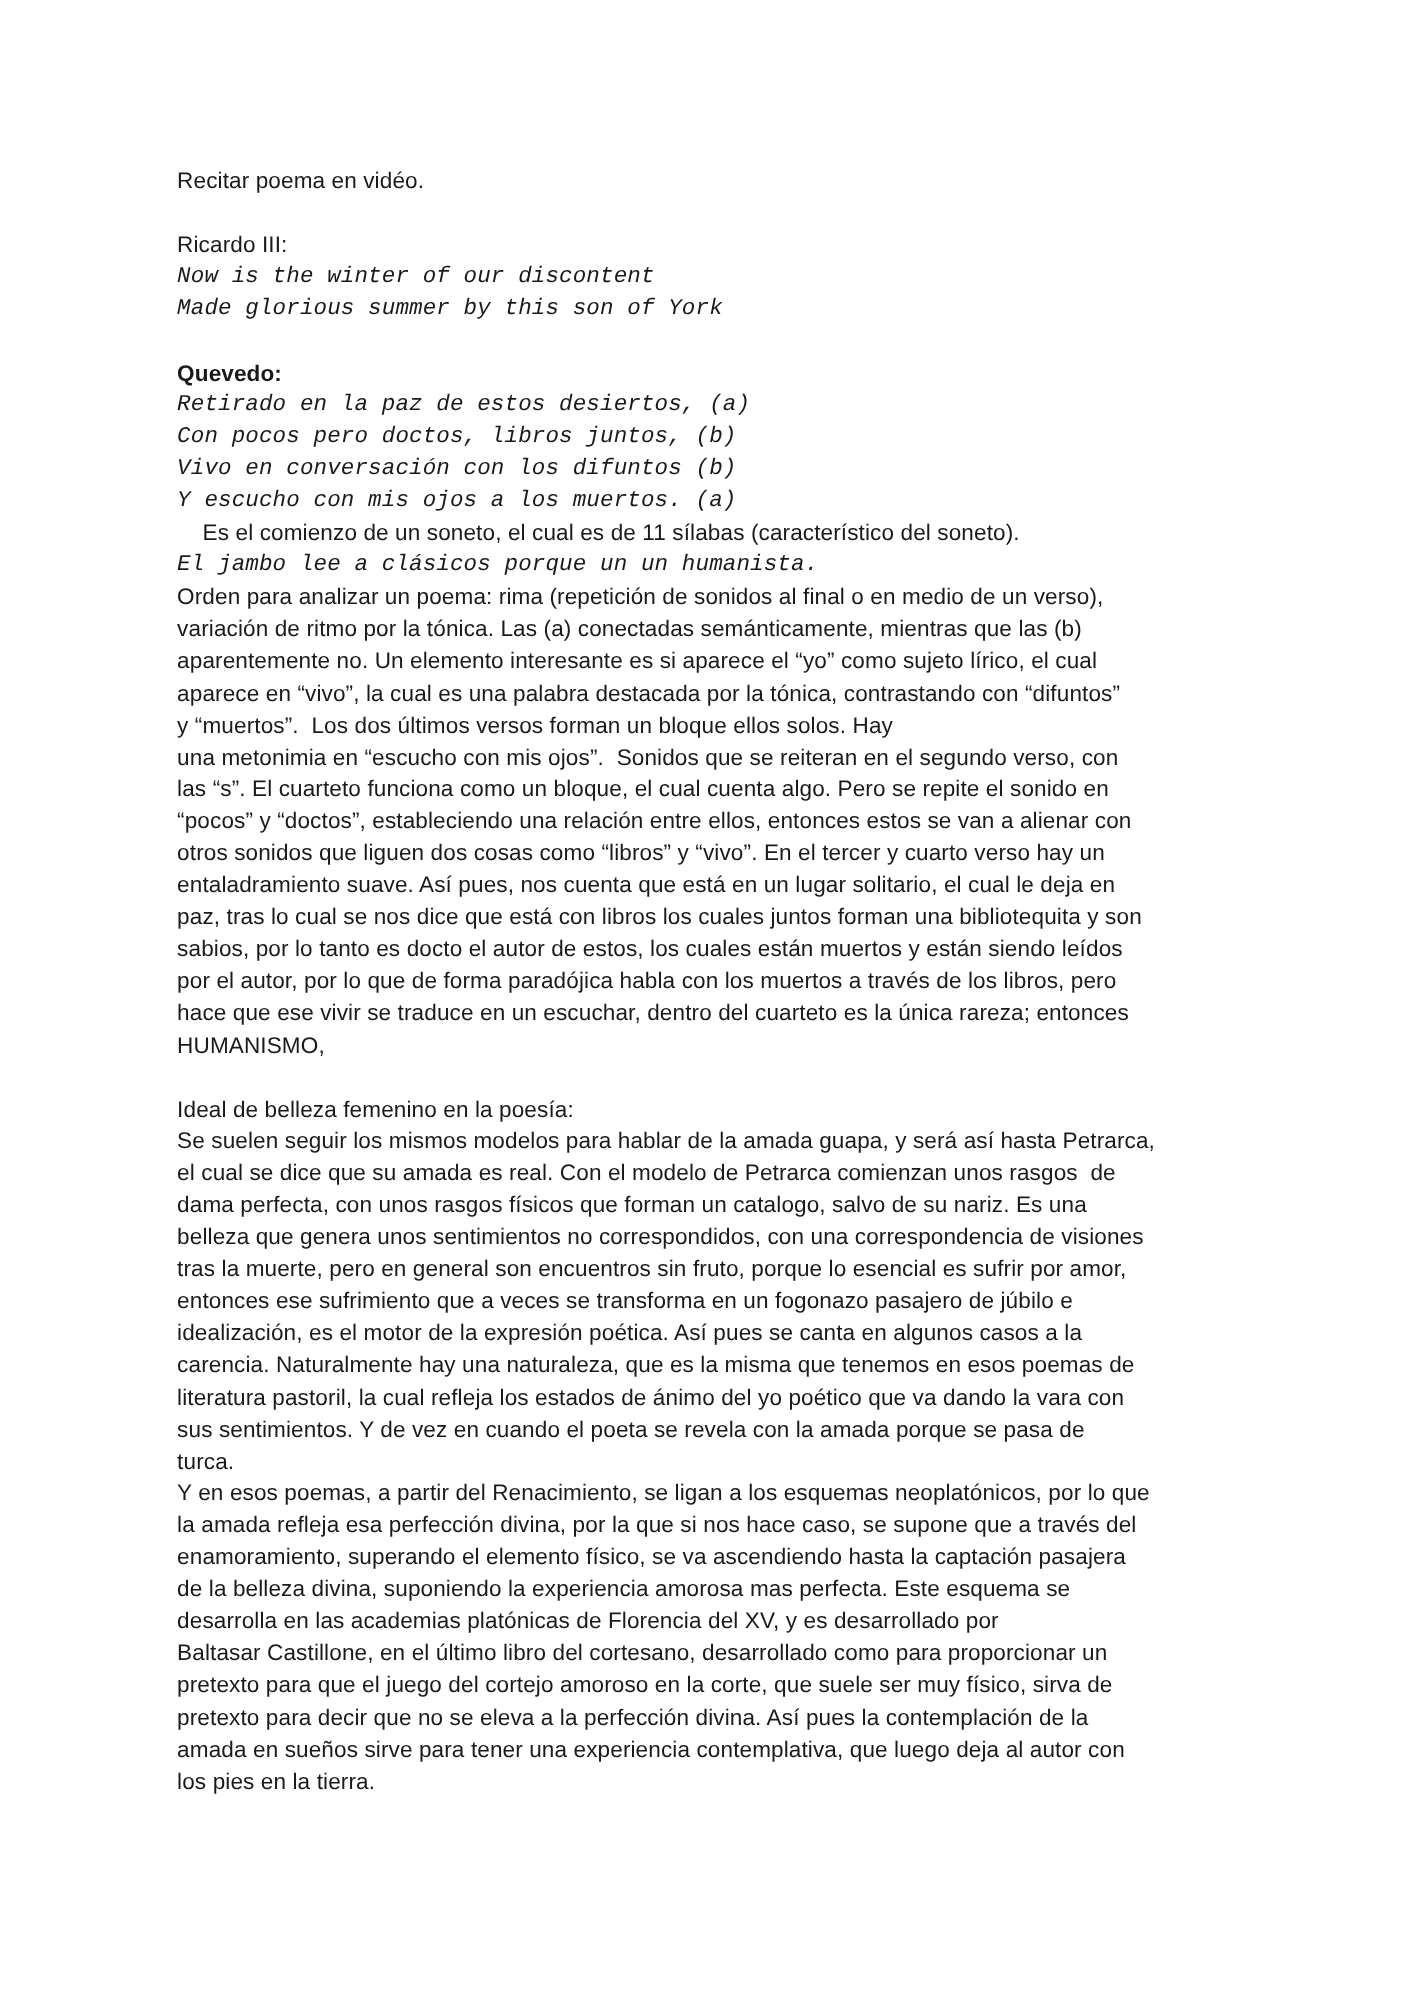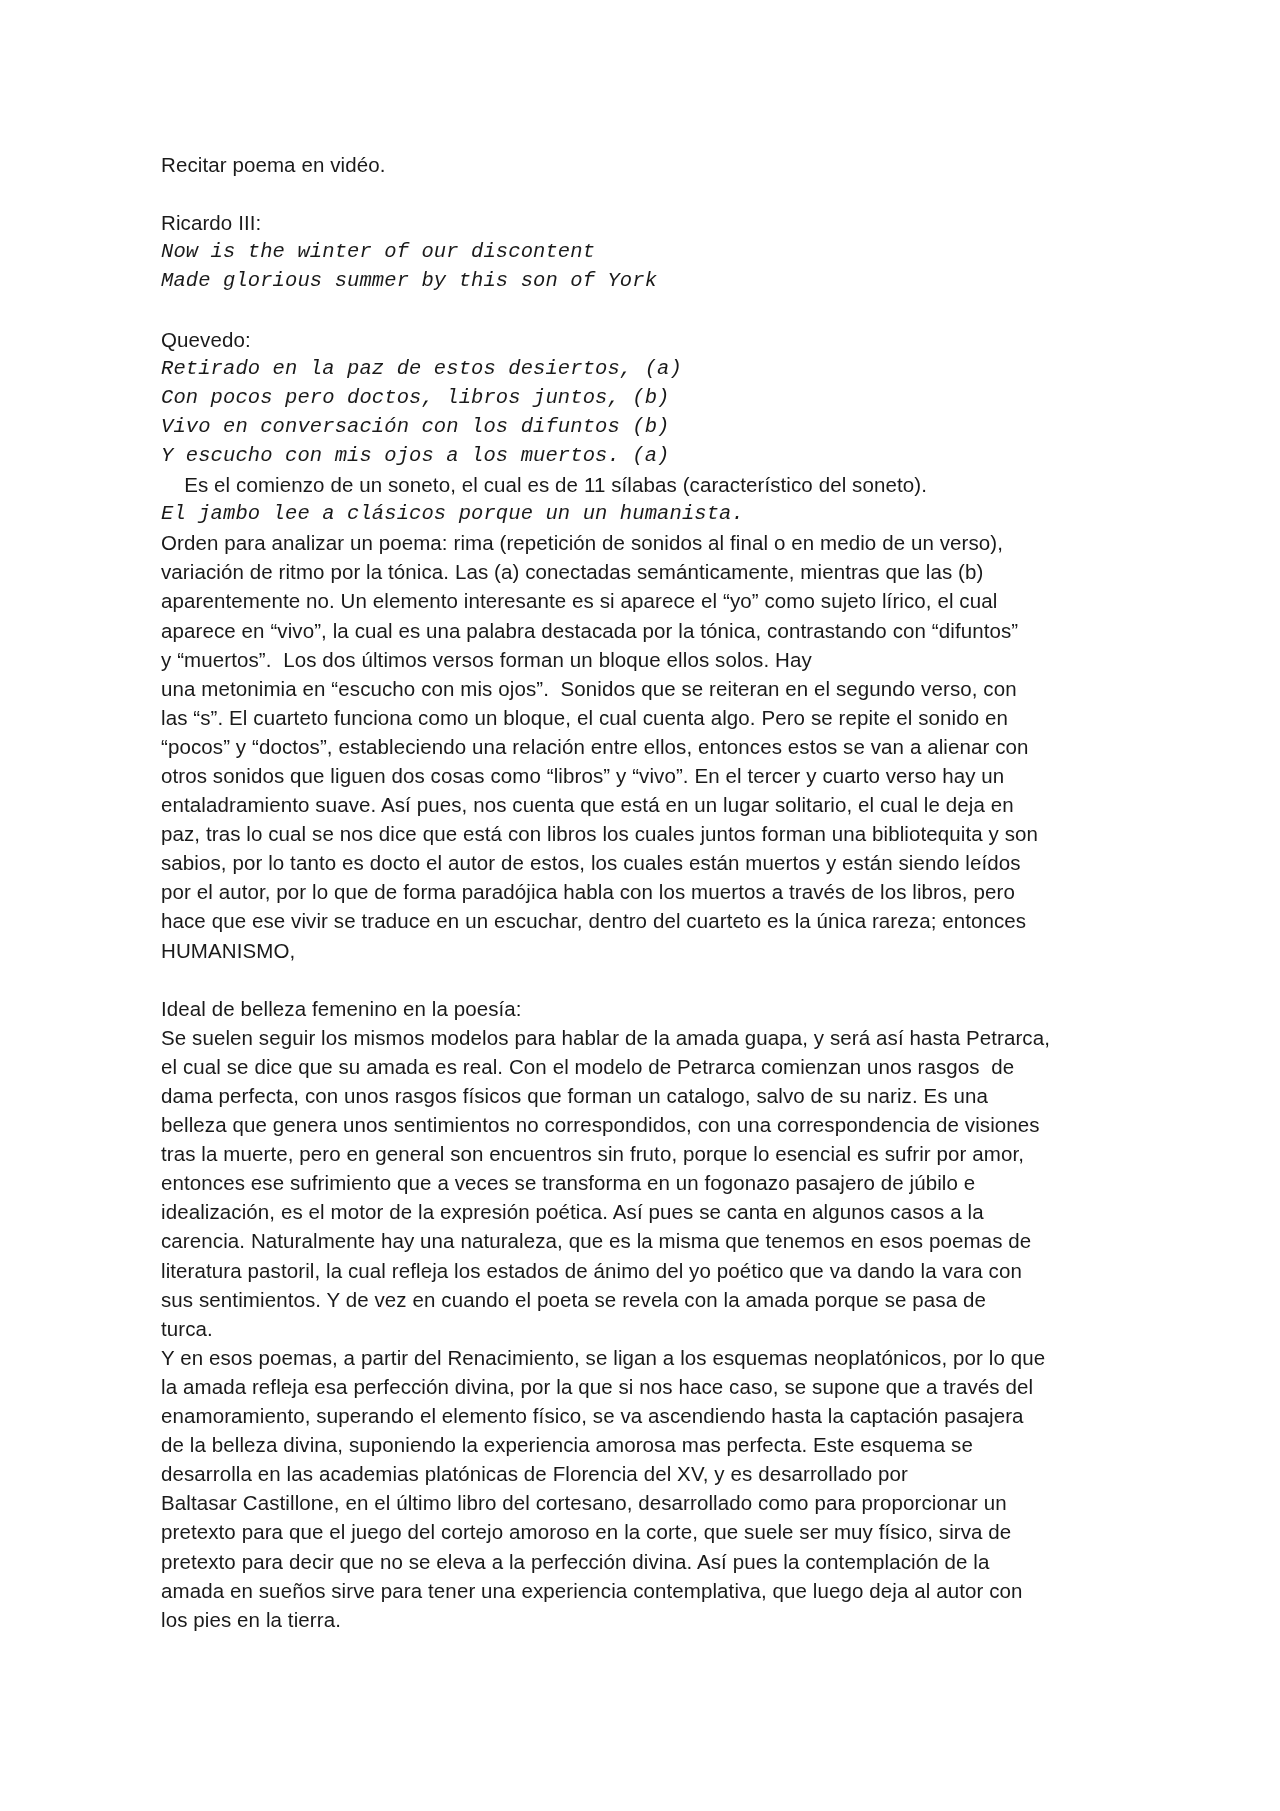--- a/index.html
+++ b/index.html
@@ -23,21 +23,21 @@
     width: 1110px;
     font-size: 20.5px;
     line-height: 29.1px;
     letter-spacing: 0.1px;
     white-space: pre;
   }
   .line {
     height: 29.1px;
   }
   .line.italic { font-style: italic; font-family: Liberation Mono, monospace; }
-  .line.bold   { font-weight: normal; }
+  .line.bold   { font-weight: bold; }
   .line.blank  {  }
 </style>
 </head>
 <body>
 
 <div class="page" style="background: rgb(255, 255, 255);">
   <div class="text-col" id="text-col" style="color: rgb(26, 26, 26);"><div class="line normal">Recitar poema en vidéo.</div><div class="line blank">&nbsp;</div><div class="line normal">Ricardo III:</div><div class="line italic">Now is the winter of our discontent</div><div class="line italic">Made glorious summer by this son of York</div><div class="line blank">&nbsp;</div><div class="line bold">Quevedo:</div><div class="line italic">Retirado en la paz de estos desiertos, (a)</div><div class="line italic">Con pocos pero doctos, libros juntos, (b)</div><div class="line italic">Vivo en conversación con los difuntos (b)</div><div class="line italic">Y escucho con mis ojos a los muertos. (a)</div><div class="line normal">    Es el comienzo de un soneto, el cual es de 11 sílabas (característico del soneto).</div><div class="line italic">El jambo lee a clásicos porque un un humanista.</div><div class="line normal">Orden para analizar un poema: rima (repetición de sonidos al final o en medio de un verso),</div><div class="line normal">variación de ritmo por la tónica. Las (a) conectadas semánticamente, mientras que las (b)</div><div class="line normal">aparentemente no. Un elemento interesante es si aparece el “yo” como sujeto lírico, el cual</div><div class="line normal">aparece en “vivo”, la cual es una palabra destacada por la tónica, contrastando con “difuntos”</div><div class="line normal">y “muertos”.  Los dos últimos versos forman un bloque ellos solos. Hay</div><div class="line normal">una metonimia en “escucho con mis ojos”.  Sonidos que se reiteran en el segundo verso, con</div><div class="line normal">las “s”. El cuarteto funciona como un bloque, el cual cuenta algo. Pero se repite el sonido en</div><div class="line normal">“pocos” y “doctos”, estableciendo una relación entre ellos, entonces estos se van a alienar con</div><div class="line normal">otros sonidos que liguen dos cosas como “libros” y “vivo”. En el tercer y cuarto verso hay un</div><div class="line normal">entaladramiento suave. Así pues, nos cuenta que está en un lugar solitario, el cual le deja en</div><div class="line normal">paz, tras lo cual se nos dice que está con libros los cuales juntos forman una bibliotequita y son</div><div class="line normal">sabios, por lo tanto es docto el autor de estos, los cuales están muertos y están siendo leídos</div><div class="line normal">por el autor, por lo que de forma paradójica habla con los muertos a través de los libros, pero</div><div class="line normal">hace que ese vivir se traduce en un escuchar, dentro del cuarteto es la única rareza; entonces</div><div class="line normal">HUMANISMO,</div><div class="line blank">&nbsp;</div><div class="line normal">Ideal de belleza femenino en la poesía:</div><div class="line normal">Se suelen seguir los mismos modelos para hablar de la amada guapa, y será así hasta Petrarca,</div><div class="line normal">el cual se dice que su amada es real. Con el modelo de Petrarca comienzan unos rasgos  de</div><div class="line normal">dama perfecta, con unos rasgos físicos que forman un catalogo, salvo de su nariz. Es una</div><div class="line normal">belleza que genera unos sentimientos no correspondidos, con una correspondencia de visiones</div><div class="line normal">tras la muerte, pero en general son encuentros sin fruto, porque lo esencial es sufrir por amor,</div><div class="line normal">entonces ese sufrimiento que a veces se transforma en un fogonazo pasajero de júbilo e</div><div class="line normal">idealización, es el motor de la expresión poética. Así pues se canta en algunos casos a la</div><div class="line normal">carencia. Naturalmente hay una naturaleza, que es la misma que tenemos en esos poemas de</div><div class="line normal">literatura pastoril, la cual refleja los estados de ánimo del yo poético que va dando la vara con</div><div class="line normal">sus sentimientos. Y de vez en cuando el poeta se revela con la amada porque se pasa de</div><div class="line normal">turca.</div><div class="line normal">Y en esos poemas, a partir del Renacimiento, se ligan a los esquemas neoplatónicos, por lo que</div><div class="line normal">la amada refleja esa perfección divina, por la que si nos hace caso, se supone que a través del</div><div class="line normal">enamoramiento, superando el elemento físico, se va ascendiendo hasta la captación pasajera</div><div class="line normal">de la belleza divina, suponiendo la experiencia amorosa mas perfecta. Este esquema se</div><div class="line normal">desarrolla en las academias platónicas de Florencia del XV, y es desarrollado por</div><div class="line normal">Baltasar Castillone, en el último libro del cortesano, desarrollado como para proporcionar un</div><div class="line normal">pretexto para que el juego del cortejo amoroso en la corte, que suele ser muy físico, sirva de</div><div class="line normal">pretexto para decir que no se eleva a la perfección divina. Así pues la contemplación de la</div><div class="line normal">amada en sueños sirve para tener una experiencia contemplativa, que luego deja al autor con</div><div class="line normal">los pies en la tierra.</div></div>
 </div>
 
 </body></html>

